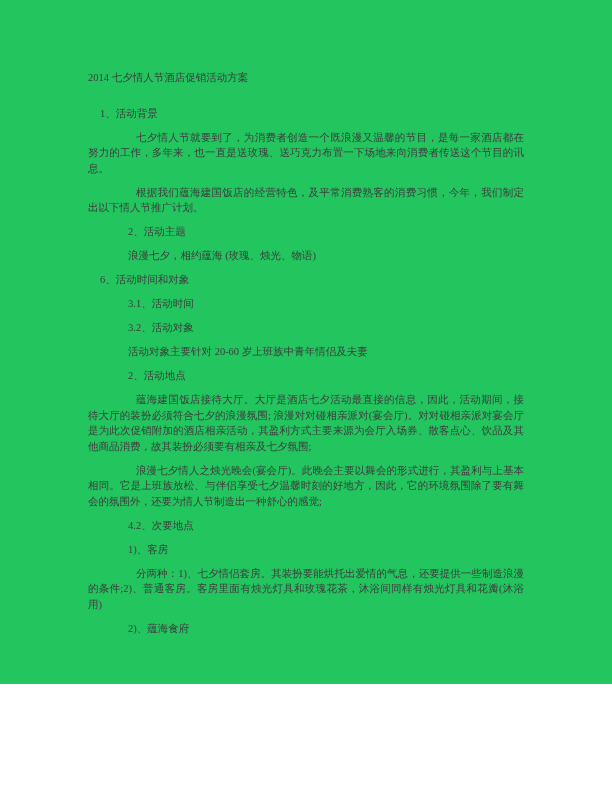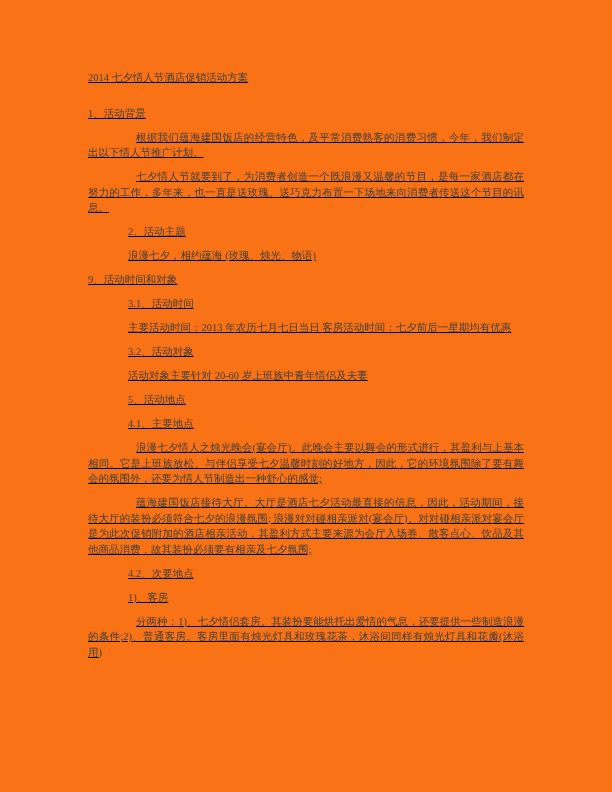--- a/index.html
+++ b/index.html
@@ -3,70 +3,68 @@
 <meta charset="utf-8">
 <style>
   html, body {
     margin: 0;
     padding: 0;
     background: #ffffff;
   }
   .page {
     position: relative;
     width: 612px;
-    height: 792px;
-    background: #f97316;
+    height: 684px;
+    background: #22c55e;
     overflow: hidden;
-    text-decoration: underline;
   }
   .content {
     box-sizing: border-box;
     padding: 70px 88px 0 88px;
     font-family: "Liberation Serif", "DejaVu Serif", serif;
     font-size: 10.5px;
     line-height: 15.5px;
     color: #3d3d3d;
   }
   .content p {
     margin: 0 0 8.5px 0;
     padding: 0;
   }
   p.doc-title {
     margin-bottom: 20px;
   }
   p.plain {
-    margin-left: 0;
+    margin-left: 12px;
   }
   p.indent {
     margin-left: 40px;
   }
   p.para {
     text-indent: 48px;
     text-align: justify;
   }
 </style>
 </head>
 <body>
 
 <div class="page">
   <div class="content">
     <p class="doc-title">2014 七夕情人节酒店促销活动方案</p>
     <div id="blocks">
         <p class="plain">1、活动背景</p>
+        <p class="para">七夕情人节就要到了，为消费者创造一个既浪漫又温馨的节目，是每一家酒店都在努力的工作，多年来，也一直是送玫瑰、送巧克力布置一下场地来向消费者传送这个节目的讯息。</p>
         <p class="para">根据我们蕴海建国饭店的经营特色，及平常消费熟客的消费习惯，今年，我们制定出以下情人节推广计划。</p>
-        <p class="para">七夕情人节就要到了，为消费者创造一个既浪漫又温馨的节目，是每一家酒店都在努力的工作，多年来，也一直是送玫瑰、送巧克力布置一下场地来向消费者传送这个节目的讯息。</p>
         <p class="indent">2、活动主题</p>
         <p class="indent">浪漫七夕，相约蕴海 (玫瑰、烛光、物语)</p>
-        <p class="plain">9、活动时间和对象</p>
+        <p class="plain">6、活动时间和对象</p>
         <p class="indent">3.1、活动时间</p>
-        <p class="indent">主要活动时间：2013 年农历七月七日当日  客房活动时间：七夕前后一星期均有优惠</p>
         <p class="indent">3.2、活动对象</p>
         <p class="indent">活动对象主要针对 20-60 岁上班族中青年情侣及夫妻</p>
-        <p class="indent">5、活动地点</p>
-        <p class="indent">4.1、主要地点</p>
+        <p class="indent">2、活动地点</p>
+        <p class="para">蕴海建国饭店接待大厅。大厅是酒店七夕活动最直接的信息，因此，活动期间，接待大厅的装扮必须符合七夕的浪漫氛围; 浪漫对对碰相亲派对(宴会厅)。对对碰相亲派对宴会厅是为此次促销附加的酒店相亲活动，其盈利方式主要来源为会厅入场券、散客点心、饮品及其他商品消费，故其装扮必须要有相亲及七夕氛围;</p>
         <p class="para">浪漫七夕情人之烛光晚会(宴会厅)。此晚会主要以舞会的形式进行，其盈利与上基本相同。它是上班族放松、与伴侣享受七夕温馨时刻的好地方，因此，它的环境氛围除了要有舞会的氛围外，还要为情人节制造出一种舒心的感觉;</p>
-        <p class="para">蕴海建国饭店接待大厅。大厅是酒店七夕活动最直接的信息，因此，活动期间，接待大厅的装扮必须符合七夕的浪漫氛围; 浪漫对对碰相亲派对(宴会厅)。对对碰相亲派对宴会厅是为此次促销附加的酒店相亲活动，其盈利方式主要来源为会厅入场券、散客点心、饮品及其他商品消费，故其装扮必须要有相亲及七夕氛围;</p>
         <p class="indent">4.2、次要地点</p>
         <p class="indent">1)、客房</p>
         <p class="para">分两种：1)、七夕情侣套房。其装扮要能烘托出爱情的气息，还要提供一些制造浪漫的条件;2)、普通客房。客房里面有烛光灯具和玫瑰花茶，沐浴间同样有烛光灯具和花瓣(沐浴用)</p>
+        <p class="indent">2)、蕴海食府</p>
       </div>
   </div>
 </div>
 
 </body></html>

